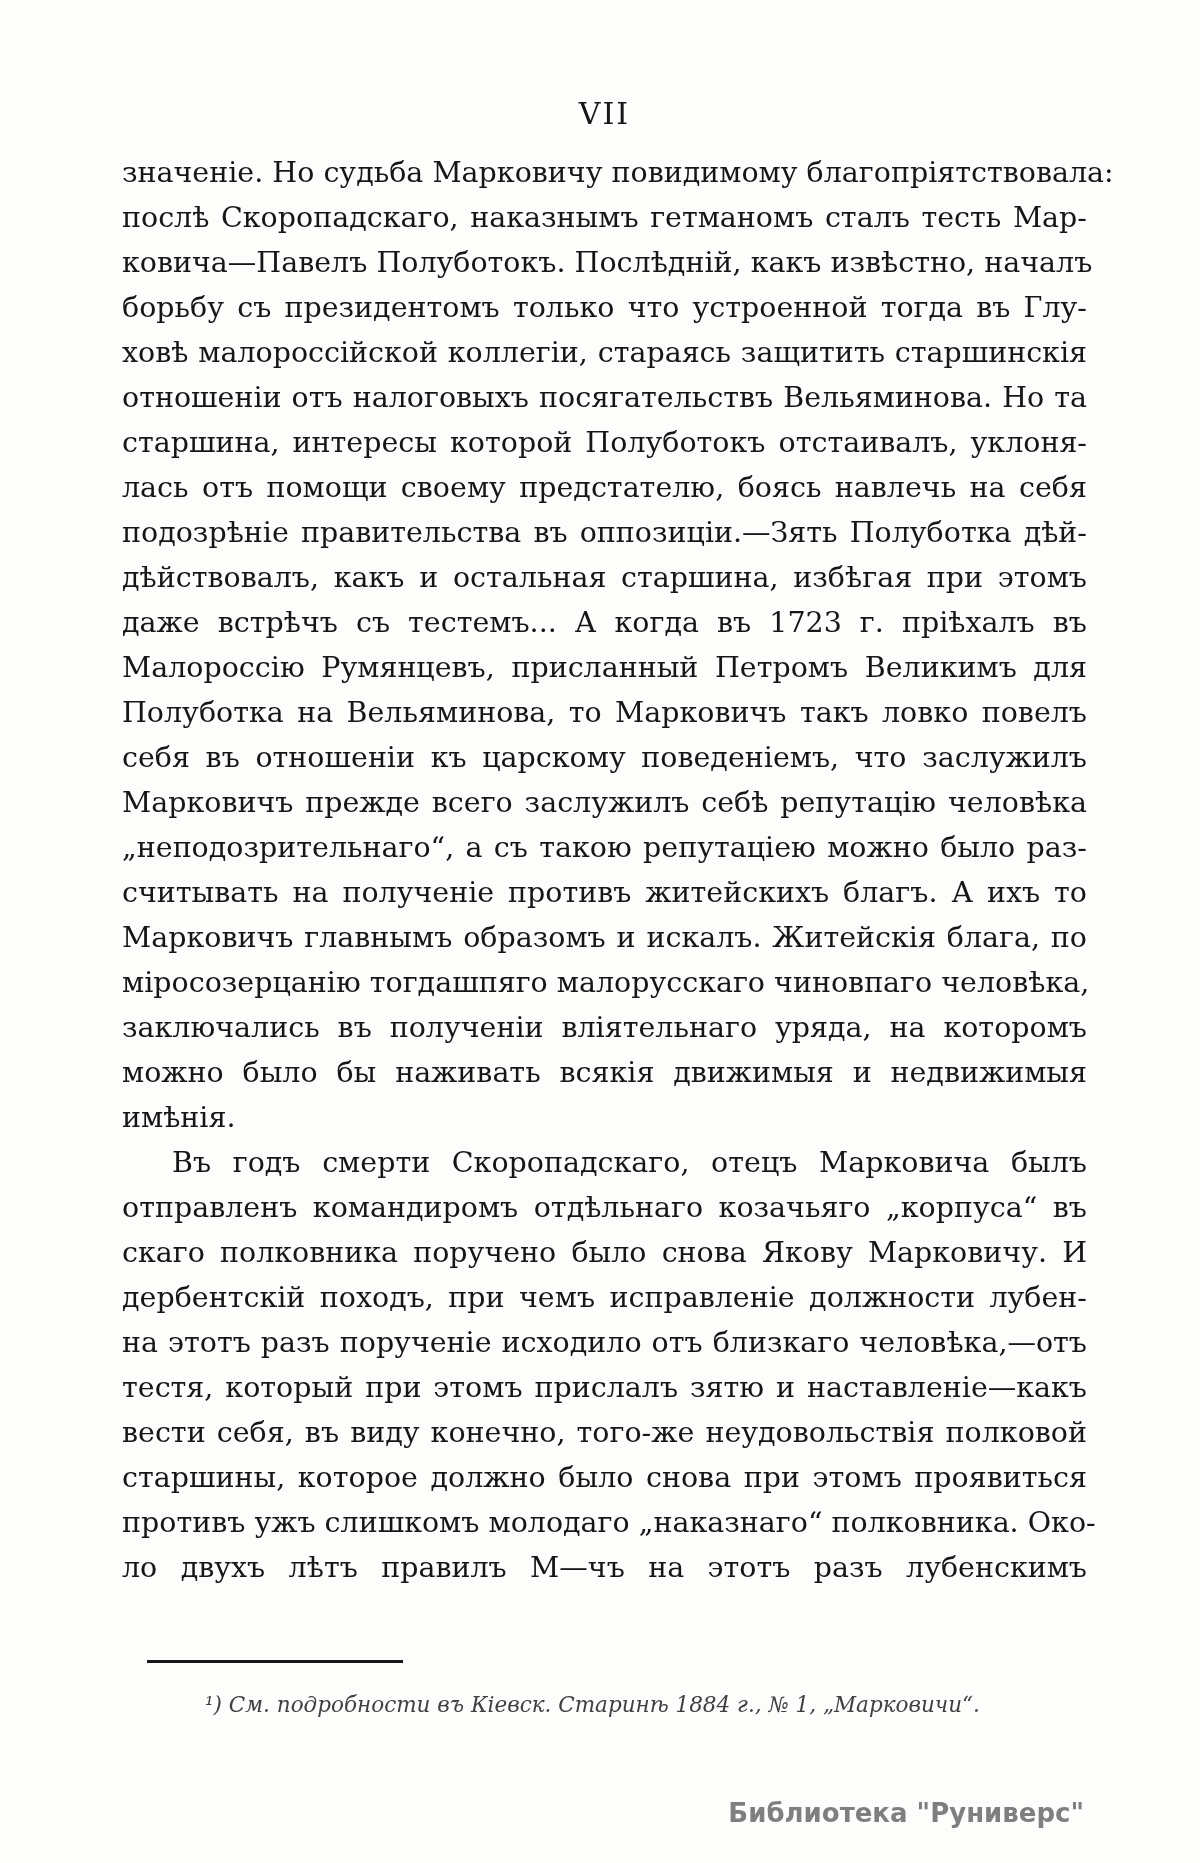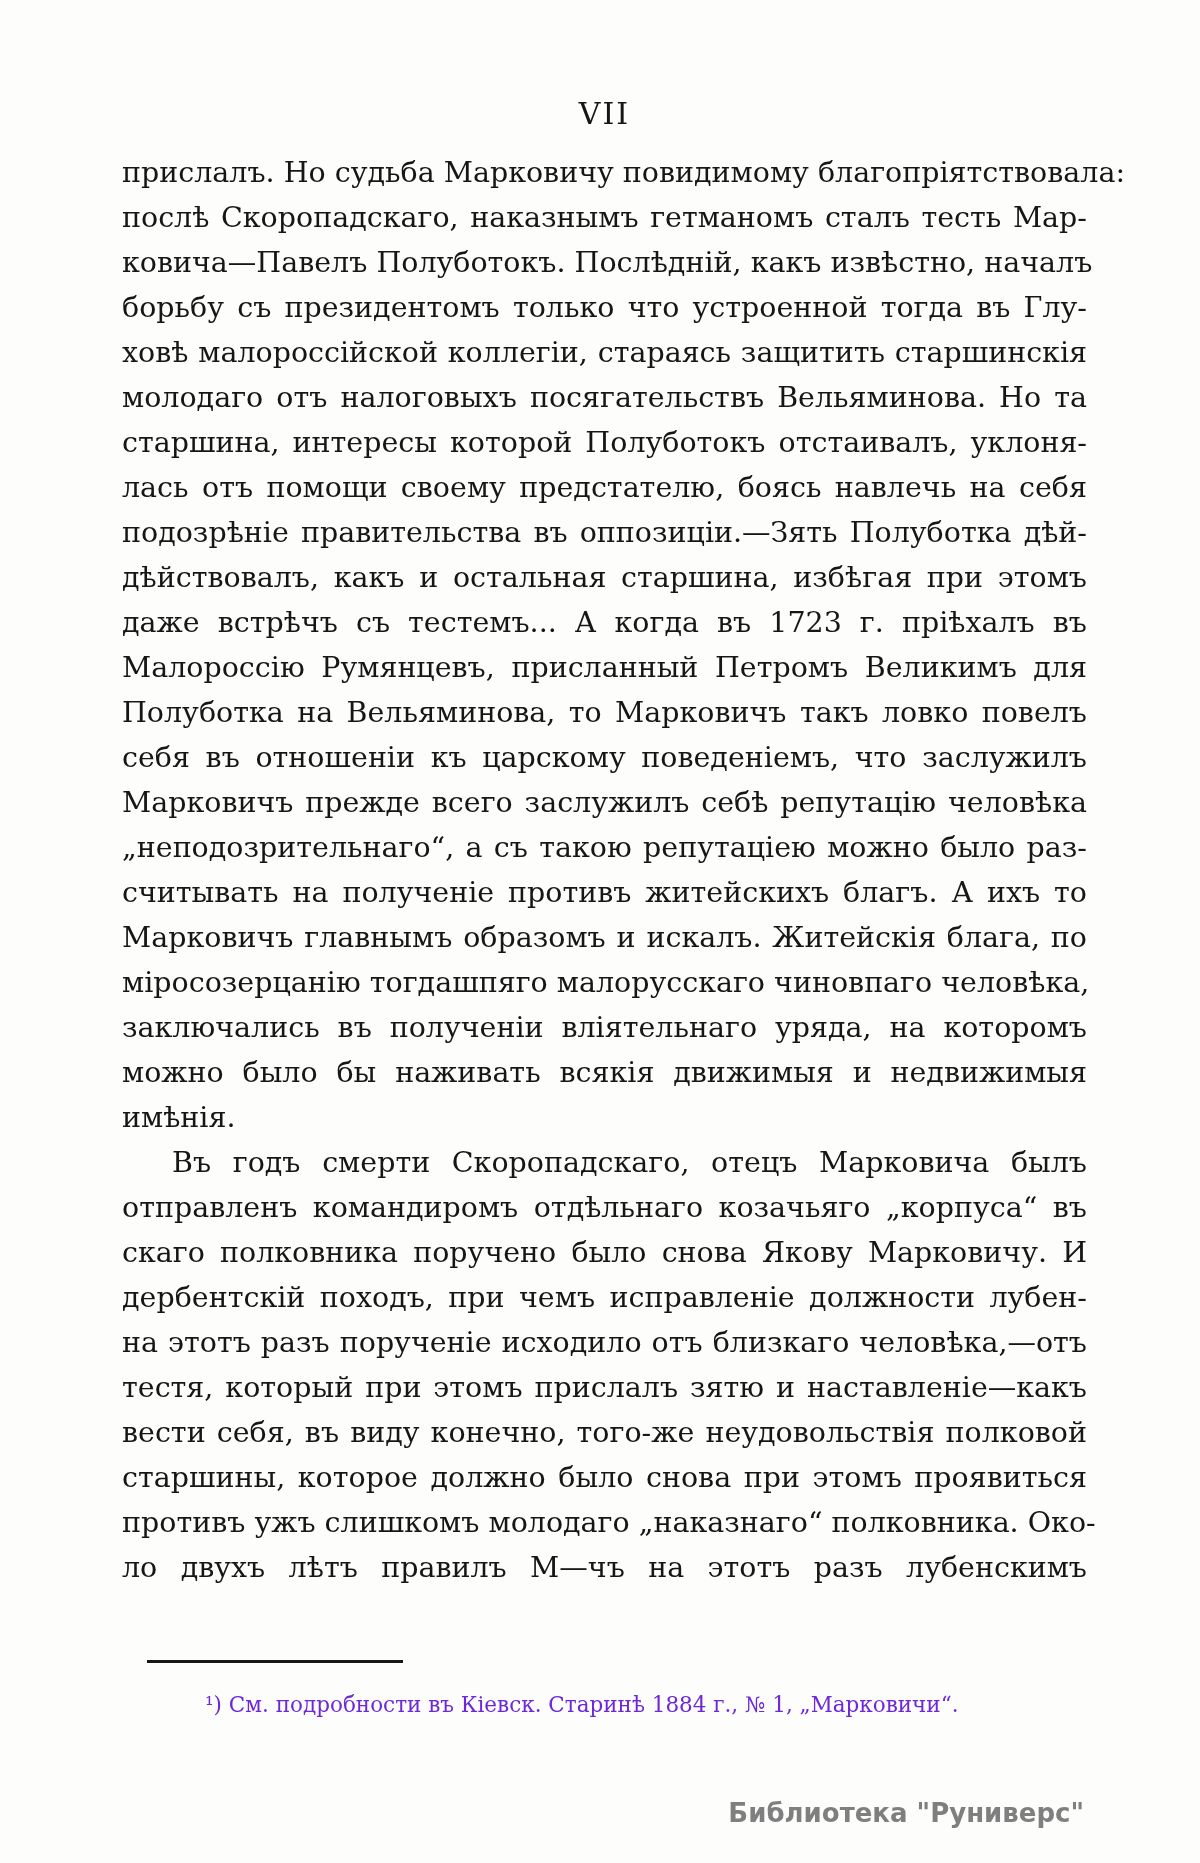--- a/index.html
+++ b/index.html
@@ -36,45 +36,46 @@
   .line.indent{
     padding-left:50px;
   }
   .footnote-rule{
     position:absolute;left:147px;top:1660px;
     width:256px;height:3px;background:#171717;
   }
   .footnote{
     position:absolute;left:205px;top:1690px;width:880px;
     font-size:21.5px;line-height:30px;
-    color:#6d28d9;
+    color:#404040;
+    font-style:italic;
   }
   .watermark{
     position:absolute;right:116px;top:1798px;
     font-family:"DejaVu Sans", sans-serif;
     font-weight:bold;
     font-size:26px;
     color:#7f7f7f;
   }
 </style>
 </head>
 <body>
 
 <div class="page">
 
   <div class="page-number">VII</div>
 
   <div class="body-text">
     <div>
-      <div class="line">прислалъ. Но судьба Марковичу повидимому благопріятствовала:</div>
+      <div class="line">значеніе. Но судьба Марковичу повидимому благопріятствовала:</div>
       <div class="line">послѣ Скоропадскаго, наказнымъ гетманомъ сталъ тесть Мар-</div>
       <div class="line">ковича—Павелъ Полуботокъ. Послѣдній, какъ извѣстно, началъ</div>
       <div class="line">борьбу съ президентомъ только что устроенной тогда въ Глу-</div>
       <div class="line">ховѣ малороссійской коллегіи, стараясь защитить старшинскія</div>
-      <div class="line">молодаго отъ налоговыхъ посягательствъ Вельяминова. Но та</div>
+      <div class="line">отношеніи отъ налоговыхъ посягательствъ Вельяминова. Но та</div>
       <div class="line">старшина, интересы которой Полуботокъ отстаивалъ, уклоня-</div>
       <div class="line">лась отъ помощи своему предстателю, боясь навлечь на себя</div>
       <div class="line">подозрѣніе правительства въ оппозиціи.—Зять Полуботка дѣй-</div>
       <div class="line">дѣйствовалъ, какъ и остальная старшина, избѣгая при этомъ</div>
       <div class="line">даже встрѣчъ съ тестемъ... А когда въ 1723 г. пріѣхалъ въ</div>
       <div class="line">Малороссію Румянцевъ, присланный Петромъ Великимъ для</div>
       <div class="line">Полуботка на Вельяминова, то Марковичъ такъ ловко повелъ</div>
       <div class="line">себя въ отношеніи къ царскому поведеніемъ, что заслужилъ</div>
       <div class="line">Марковичъ прежде всего заслужилъ себѣ репутацію человѣка</div>
       <div class="line">„неподозрительнаго“, а съ такою репутаціею можно было раз-</div>

